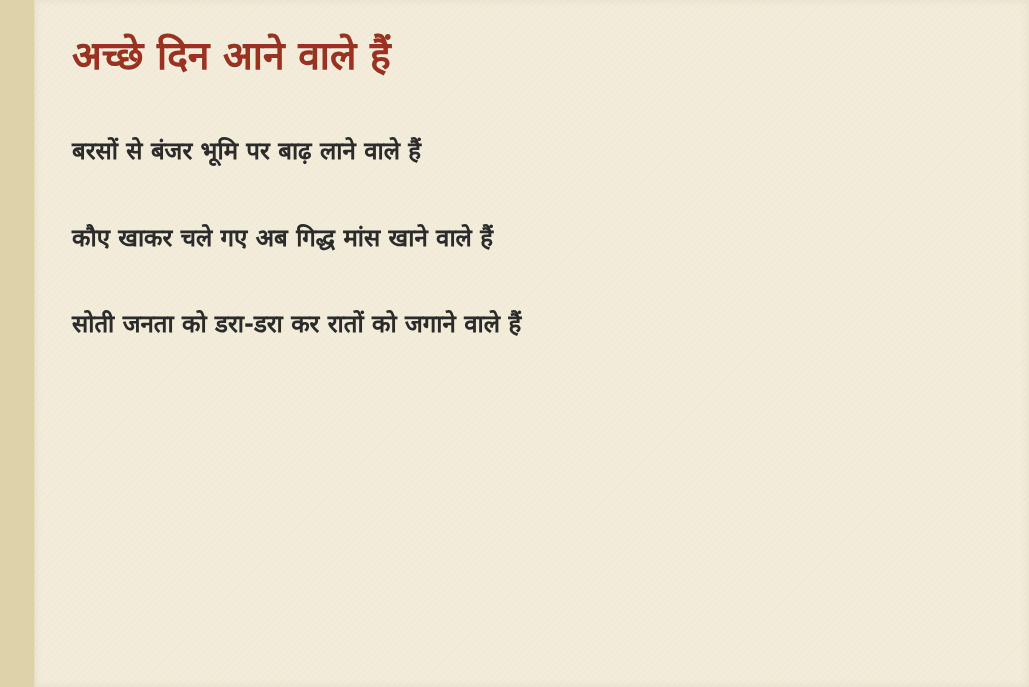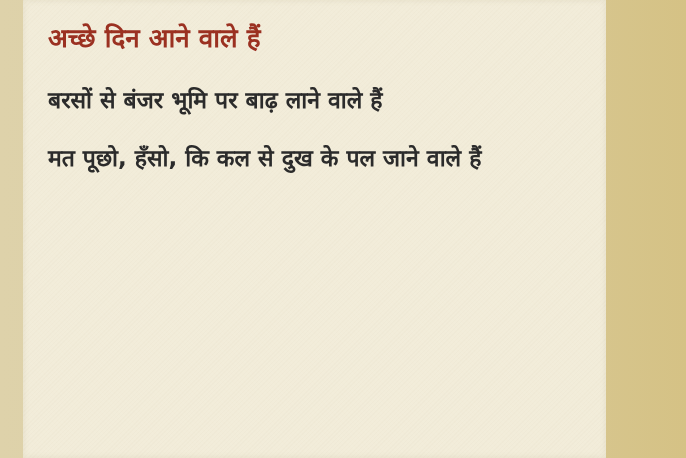--- a/index.html
+++ b/index.html
@@ -13,53 +13,54 @@
     position: relative;
     font-family: "DejaVu Sans", "Liberation Sans", sans-serif;
     
     background: linear-gradient(to right, #ded2aa 0%, #dbcda2 50%, #d5c285 100%);
   }
   .paper {
     position: absolute;
     top: 0;
     bottom: 0;
     left: 23px;
-    width: 583px;
+    width: 663px;
     background-color: #f2ecd9;
     
     background-image:
       repeating-linear-gradient(45deg, rgba(255,255,255,0.03) 0px, rgba(255,255,255,0.03) 2px, transparent 2px, transparent 4px),
       repeating-linear-gradient(-45deg, rgba(120,100,60,0.02) 0px, rgba(120,100,60,0.02) 1px, transparent 1px, transparent 3px);
     box-shadow: inset 0 0 6px rgba(140,120,70,0.12);
     padding: 12px 25px 0 25px;
     box-sizing: border-box;
   }
   .poem-title {
     font-size: 26px;
     font-weight: bold;
     line-height: 40px;
     margin: 6px 0 14px 0;
     color: #9b3121;
     text-shadow: 0 1px 0 rgba(255,255,255,0.25);
   }
   .poem-line {
-    font-size: 23px;
+    font-size: 16px;
     font-weight: bold;
     line-height: 57.5px;
     margin: 0;
     color: #2b2b2b;
     white-space: nowrap;
   }
 </style>
 </head>
 <body>
 
 <div class="paper">
   <h1 class="poem-title">अच्छे दिन आने वाले हैं</h1>
 
   <p class="poem-line">बरसों से बंजर भूमि पर बाढ़ लाने वाले हैं</p>
 
+  <p class="poem-line">कौए खाकर चले गए अब गिद्ध मांस खाने वाले हैं</p>
 
+  <p class="poem-line">सोती जनता को डरा-डरा कर रातों को जगाने वाले हैं</p>
 
-  <p class="poem-line">मत पूछो, हँसो, कि कल से दुख के पल जाने वाले हैं</p>
 
 
 </div>
 
 </body></html>

